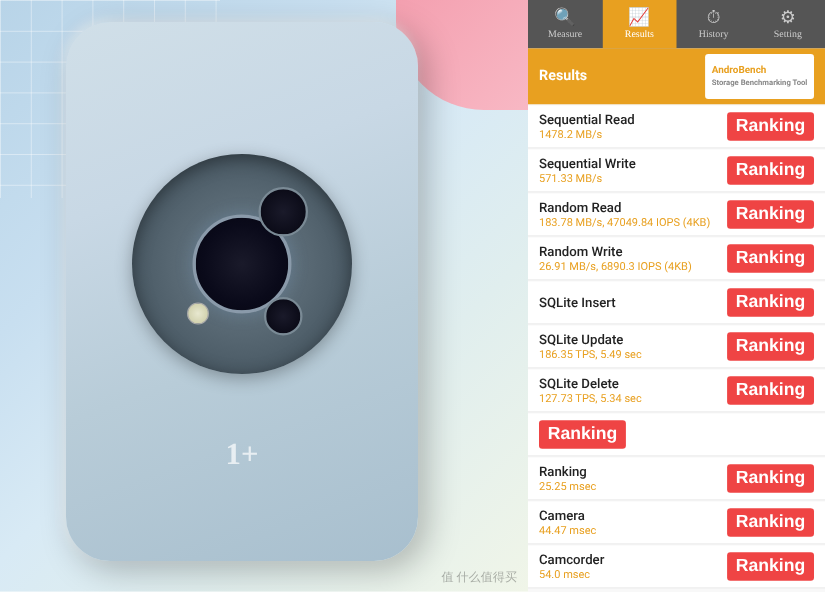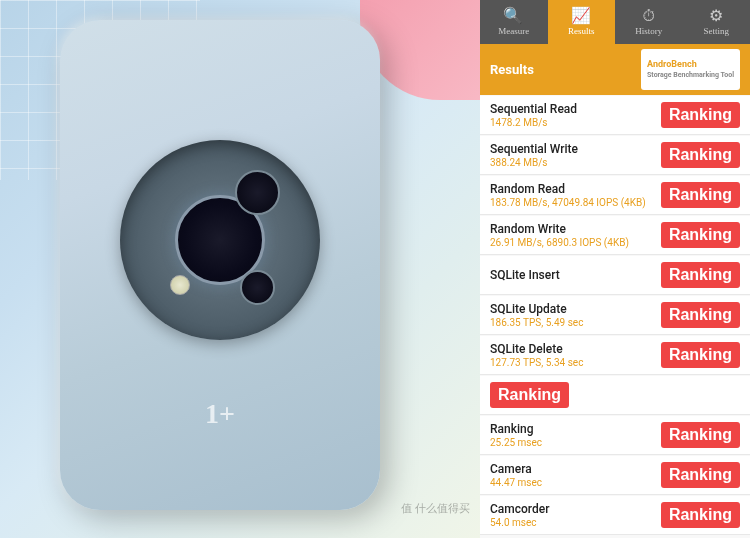--- a/index.html
+++ b/index.html
@@ -106,21 +106,21 @@
       transform: translateX(-50%);
       font-size: 28px;
       color: rgba(255,255,255,0.7);
       font-weight: bold;
       font-family: serif;
     }
 
     
     .watermark {
       position: absolute;
-      bottom: 22px; right: 10px;
+      bottom: 6px; right: 10px;
       font-size: 11px;
       color: rgba(0,0,0,0.3);
       margin-left: 25px;
     }
 
     
     #bench-panel {
       width: 270px;
       height: 538px;
       background: #f0f0f0;
@@ -292,21 +292,21 @@
   <div class="result-item">
     <div class="result-info">
       <div class="result-name">Sequential Read</div>
       <div class="result-value">1478.2 MB/s</div>
     </div>
     <button class="ranking-btn">Ranking</button>
   </div>
       <div class="result-item">
     <div class="result-info">
       <div class="result-name">Sequential Write</div>
-      <div class="result-value">388.24 MB/s</div>
+      <div class="result-value">571.33 MB/s</div>
     </div>
     <button class="ranking-btn">Ranking</button>
   </div>
       <div class="result-item">
     <div class="result-info">
       <div class="result-name">Random Read</div>
       <div class="result-value">183.78 MB/s, 47049.84 IOPS (4KB)</div>
     </div>
     <button class="ranking-btn">Ranking</button>
   </div>

